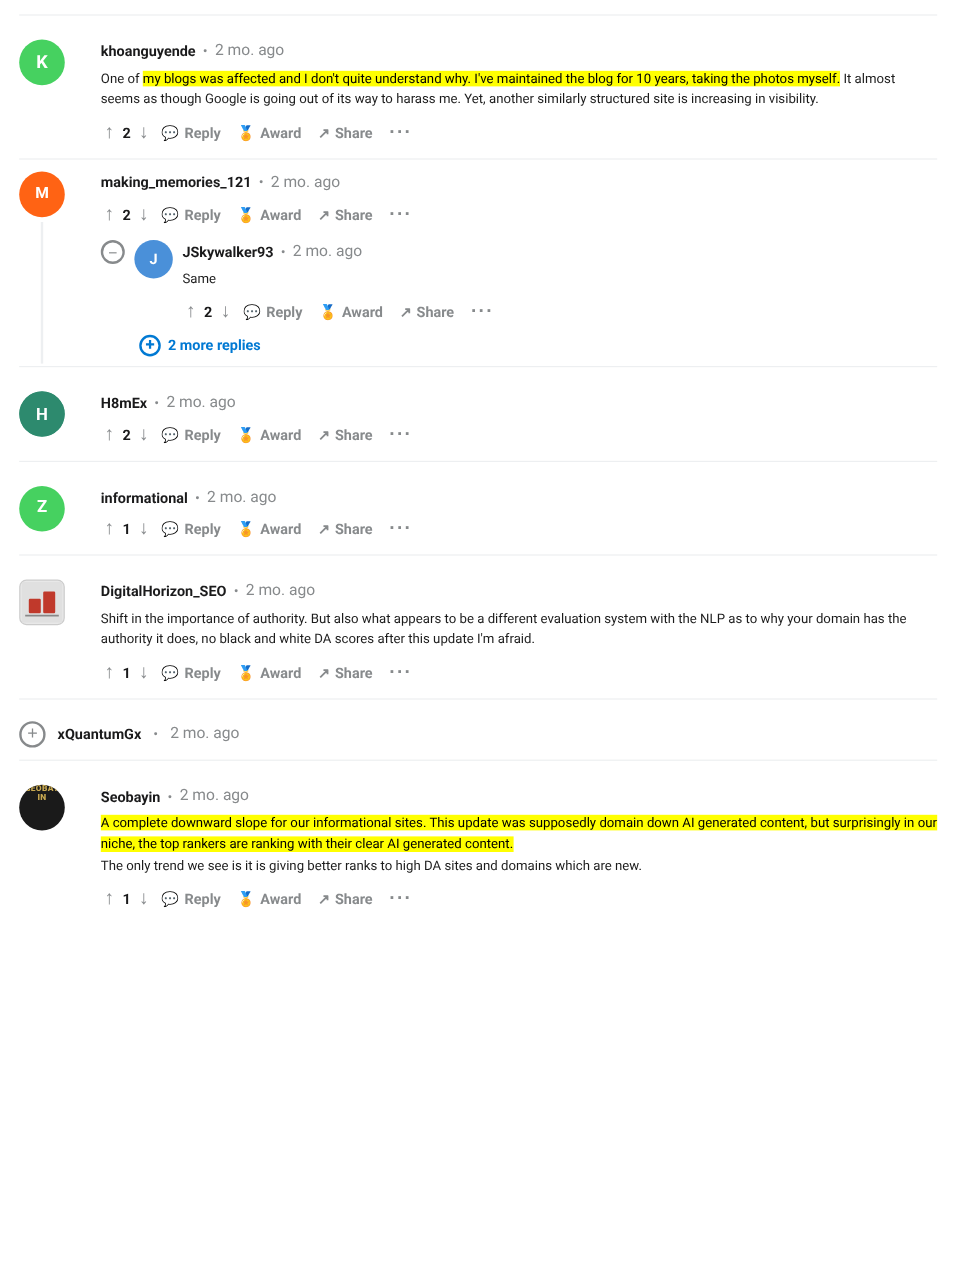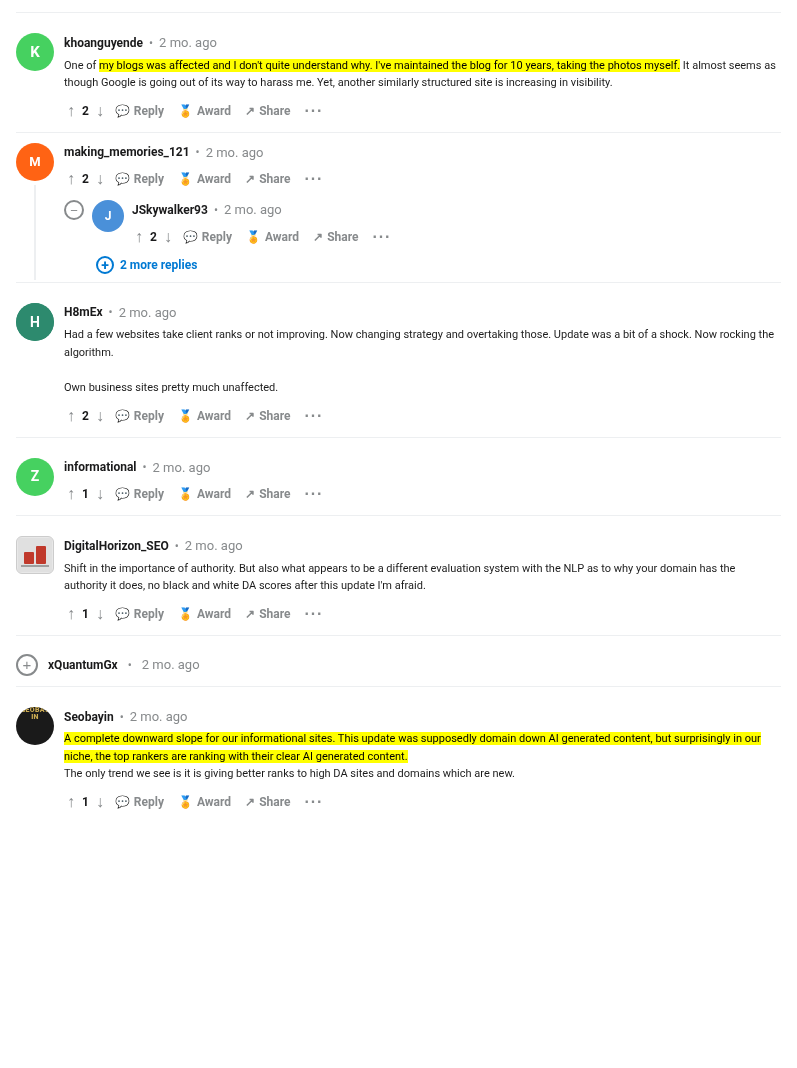--- a/index.html
+++ b/index.html
@@ -30,21 +30,21 @@
       justify-content: center;
       font-weight: bold;
       font-size: 15px;
       color: #fff;
       overflow: hidden;
     }
 
     .avatar.green { background: #46d160; }
     .avatar.orange { background: #ff6314; }
 
-    .comment-body { flex: 1; min-width: 0; }
+    .comment-body { flex: 1; min-width: 0; margin-left: 20px; }
 
     .comment-meta {
       display: flex;
       align-items: center;
       gap: 6px;
       margin-bottom: 4px;
     }
 
     .username {
       font-weight: 700;
@@ -247,20 +247,21 @@
           <button class="collapse-btn" style="margin-top:0; width:20px; height:20px; font-size:13px; border:2px solid #878a8c; border-radius:50%; background:none; cursor:pointer; color:#878a8c; flex-shrink:0;">−</button>
           <div style="flex:1; min-width:0;">
             <div style="display:flex; gap:8px; align-items:flex-start;">
               <div class="nested-avatar blue" style="width:32px; height:32px; border-radius:50%; background:#4a90d9; display:flex; align-items:center; justify-content:center; color:#fff; font-weight:700; font-size:12px; flex-shrink:0;">J</div>
               <div style="flex:1;">
                 <div class="comment-meta">
                   <span class="username">JSkywalker93</span>
                   <span class="dot">•</span>
                   <span class="timestamp">2 mo. ago</span>
                 </div>
+                <div class="comment-text">Same</div>
                 <div class="actions">
                   <button class="vote-btn">↑</button>
                   <span class="vote-count">2</span>
                   <button class="vote-btn">↓</button>
                   <button class="action-btn">💬 <span>Reply</span></button>
                   <button class="action-btn">🏅 <span>Award</span></button>
                   <button class="action-btn">↗ <span>Share</span></button>
                   <button class="more-btn">···</button>
                 </div>
               </div>
@@ -283,23 +284,20 @@
           <circle cx="19" cy="19" r="19" fill="#2d8a6e"></circle>
           <text x="19" y="24" text-anchor="middle" font-size="14" fill="white" font-weight="bold">H</text>
         </svg>
       </div>
       <div class="comment-body">
         <div class="comment-meta">
           <span class="username">H8mEx</span>
           <span class="dot">•</span>
           <span class="timestamp">2 mo. ago</span>
         </div>
-        <div class="comment-text">
-          Had a few websites take client ranks or not improving. Now changing strategy and overtaking those. Update was a bit of a shock. Now rocking the algorithm.<br><br>Own business sites pretty much unaffected.
-        </div>
         <div class="actions">
           <button class="vote-btn">↑</button>
           <span class="vote-count">2</span>
           <button class="vote-btn">↓</button>
           <button class="action-btn">💬 <span>Reply</span></button>
           <button class="action-btn">🏅 <span>Award</span></button>
           <button class="action-btn">↗ <span>Share</span></button>
           <button class="more-btn">···</button>
         </div>
       </div>

